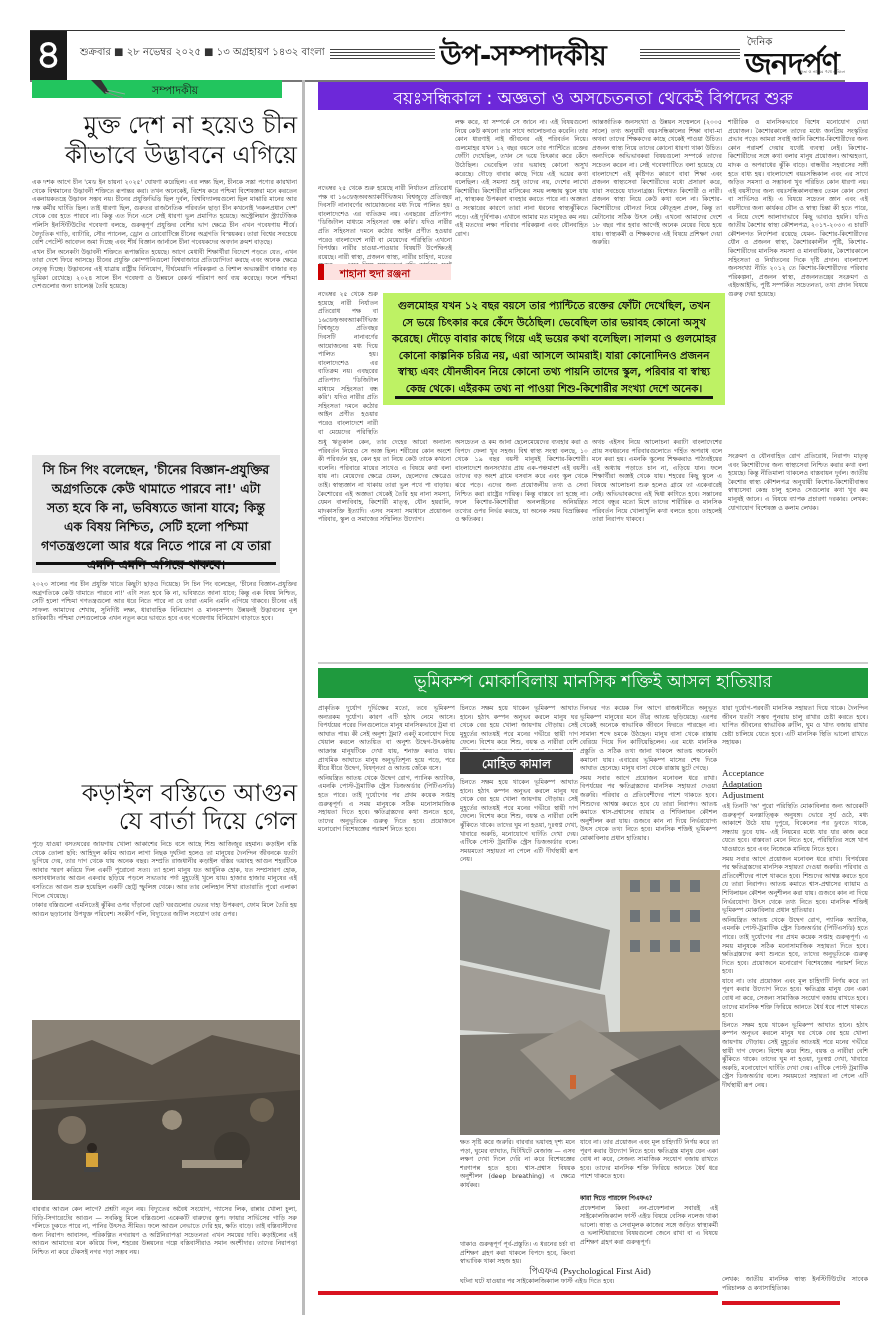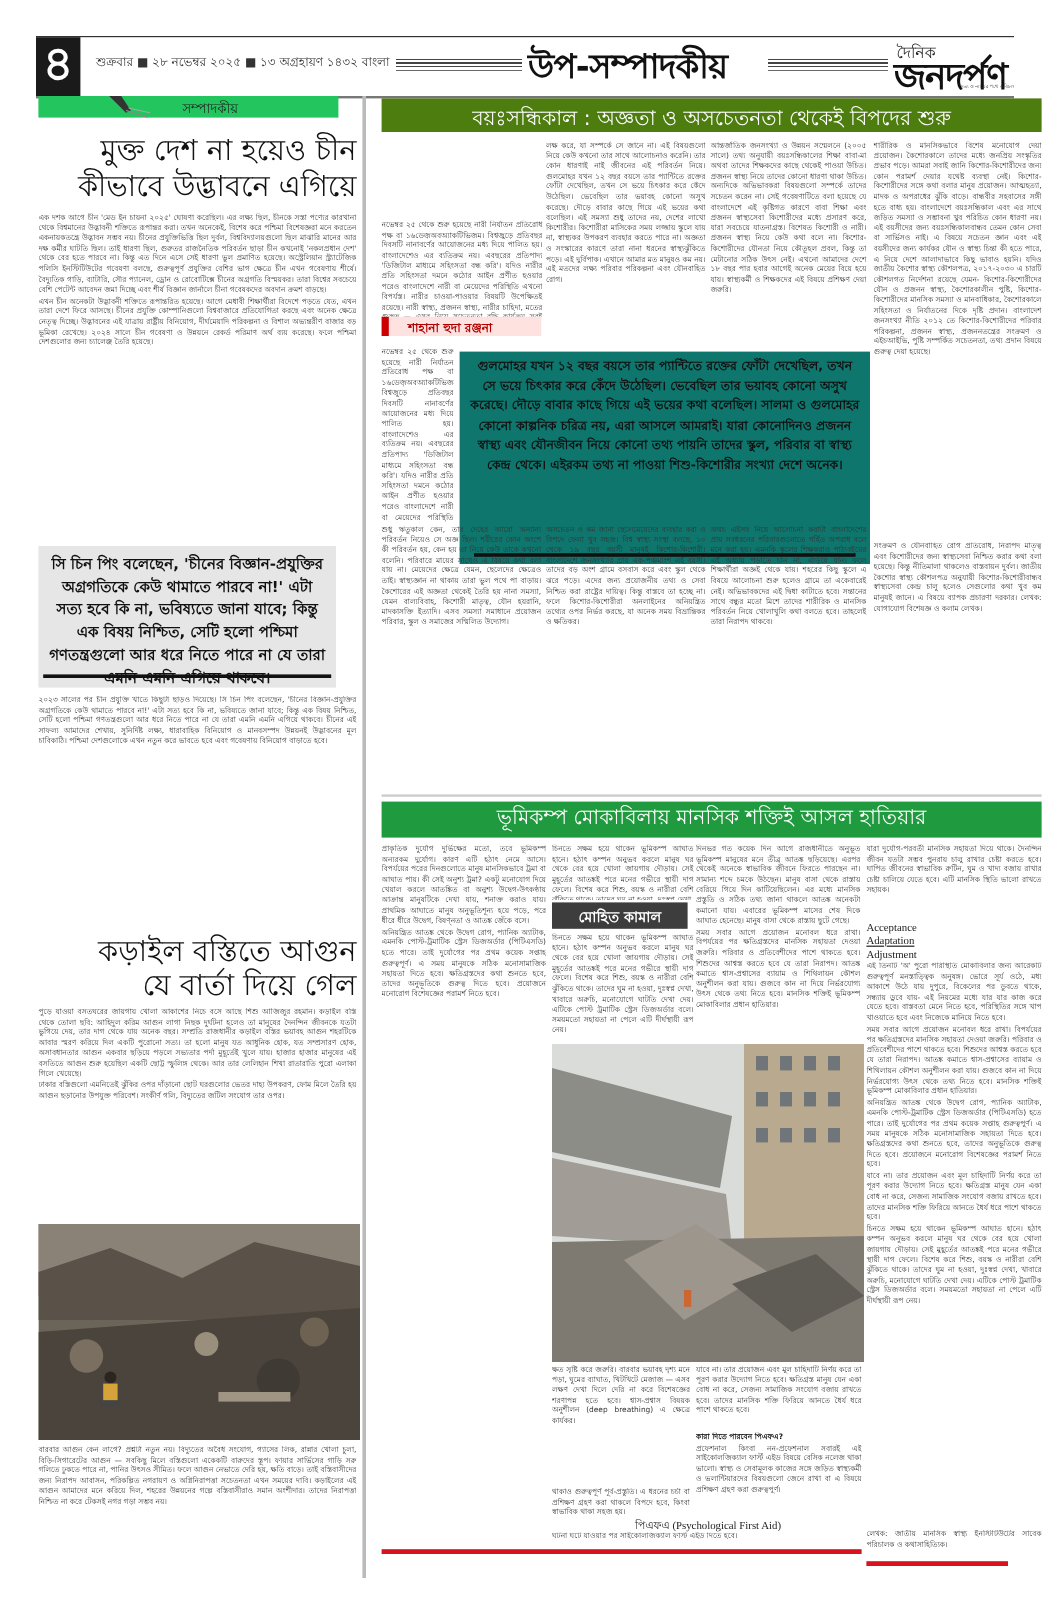--- a/index.html
+++ b/index.html
@@ -7,43 +7,43 @@
   .abs{position:absolute;}
   
   #hdr{left:30px;top:30px;width:815px;height:42px;border-top:1px solid #333;}
   #pageno{left:30px;top:31px;width:37px;height:50px;background:#1a1a1a;color:#fff;font:bold 40px "DejaVu Sans",sans-serif;text-align:center;line-height:46px;}
   #dateline{left:80px;top:44px;font-size:10px;color:#333;}
   .rules{height:10px;background:repeating-linear-gradient(#444 0 1px,#fff 1px 3px);}
   #rule1{left:330px;top:49px;width:105px;}
   #section{left:440px;top:34px;font:bold 28px "DejaVu Sans",sans-serif;color:#111;letter-spacing:-0.5px;}
   #rule2{left:640px;top:49px;width:100px;}
   #logo{left:745px;top:30px;width:100px;height:50px;}
-  #logo .small{font-size:13px;position:absolute;left:2px;top:4px;}
+  #logo .small{font-size:10px;position:absolute;left:2px;top:4px;}
   #logo .big{font:bold 30px "DejaVu Serif",serif;position:absolute;left:0;top:10px;color:#111;letter-spacing:-1px;}
   #logo .tag{font-size:4px;position:absolute;right:0;bottom:4px;color:#333;}
   #hdrbar{left:30px;top:80px;width:815px;height:2px;background:#777;}
   
   #edband{left:32px;top:80px;width:250px;height:18px;background:#22c55e;}
   #edband .lbl{position:absolute;left:120px;top:2px;font-size:11px;}
   #pen{position:absolute;left:55px;top:0;width:40px;height:18px;}
   #coldiv{left:302px;top:80px;width:3px;height:1235px;background:#bbb;}
   .hl1{left:32px;width:265px;text-align:right;font:24px "DejaVu Sans",sans-serif;line-height:30px;color:#111;}
   .body{font-size:6.2px;line-height:8.6px;color:#333;text-align:justify;overflow:hidden;}
   .body p{margin:0 0 1px 0;}
   #pullquote{left:32px;top:455px;width:248px;height:118px;background:#e6e6e6;}
   #pullquote .txt{position:absolute;left:8px;top:5px;width:232px;font:bold 12.5px "DejaVu Sans",sans-serif;line-height:19px;text-align:center;color:#111;}
   #pullquote .bar{position:absolute;left:4px;bottom:8px;width:240px;height:3px;background:#111;}
   #fireimg{left:32px;top:1020px;width:268px;height:180px;}
   
-  #banner1{left:318px;top:82px;width:550px;height:28px;background:#4d7c0f;}
+  #banner1{left:318px;top:82px;width:550px;height:28px;background:#6d28d9;}
   #banner1 .t{position:absolute;left:0;width:100%;top:3px;text-align:center;color:#fff;font:17px "DejaVu Sans",sans-serif;}
   #byline1{left:318px;top:264px;width:133px;height:16px;background:#fde2e0;}
   #byline1 .bar{position:absolute;left:0;top:0;width:6px;height:16px;background:#c00;}
   #byline1 .t{position:absolute;left:22px;top:2px;font:bold 10px "DejaVu Sans",sans-serif;color:#b00000;}
-  #pq2{left:383px;top:293px;width:342px;height:177px;background:#0f766e;}
+  #pq2{left:383px;top:293px;width:342px;height:112px;background:#bef264;}
   #pq2 .txt{position:absolute;left:8px;top:4px;width:326px;font:bold 10.3px "DejaVu Sans",sans-serif;line-height:16.5px;text-align:center;color:#111;}
   #pq2 .bar{position:absolute;left:12px;bottom:6px;width:318px;height:3px;background:#111;}
   #sep2{left:318px;top:662px;width:550px;height:2px;background:#ccc;}
   #banner2{left:318px;top:668px;width:550px;height:30px;background:#1f9a3e;}
   #banner2 .t{position:absolute;left:0;width:100%;top:0;text-align:center;color:#ffffff;font:17px "DejaVu Sans",sans-serif;}
   #byline2{left:460px;top:752px;width:113px;height:22px;background:#3d3d3d;}
   #byline2 .t{position:absolute;left:0;width:100%;top:3px;text-align:center;font:bold 12px "DejaVu Sans",sans-serif;color:#fff;}
   #quakeimg{left:460px;top:870px;width:260px;height:265px;}
   .redbar{height:4px;background:#d9121f;}
   .en{font-family:"Liberation Serif",serif;font-size:9px;line-height:11px;color:#222;}

